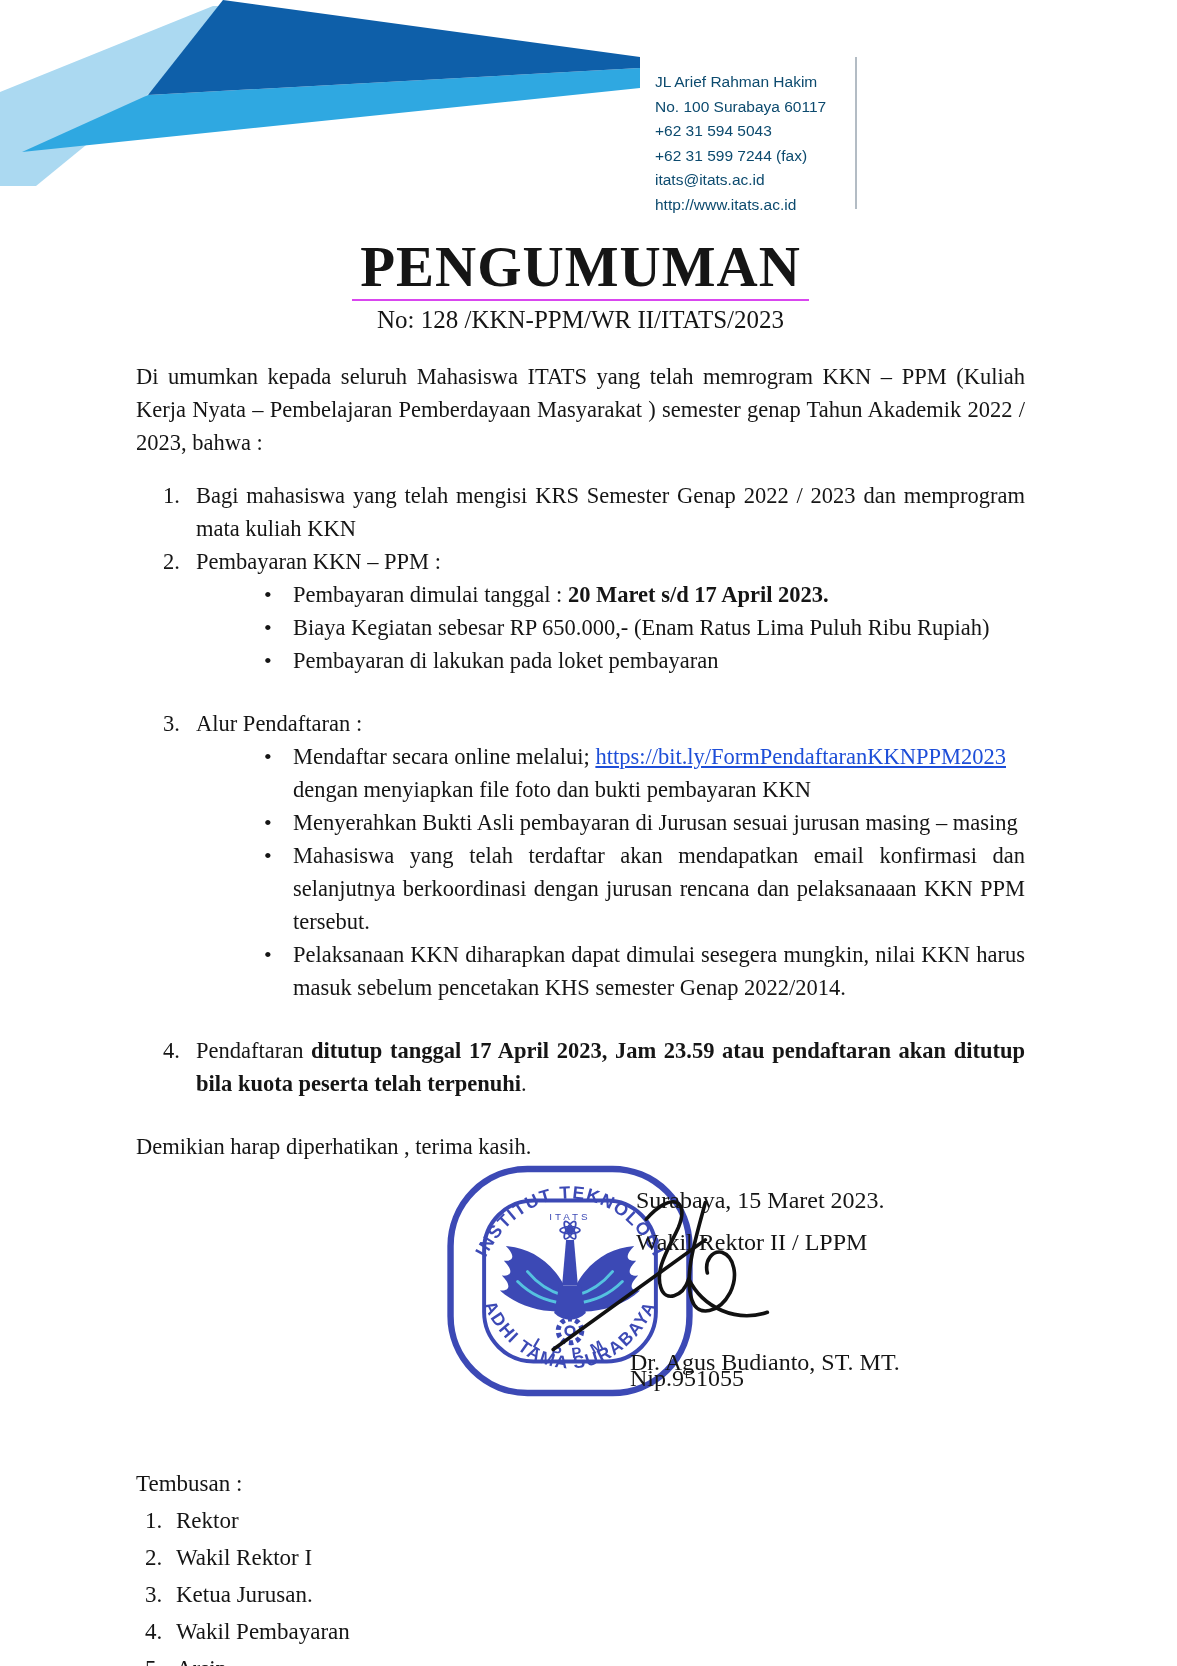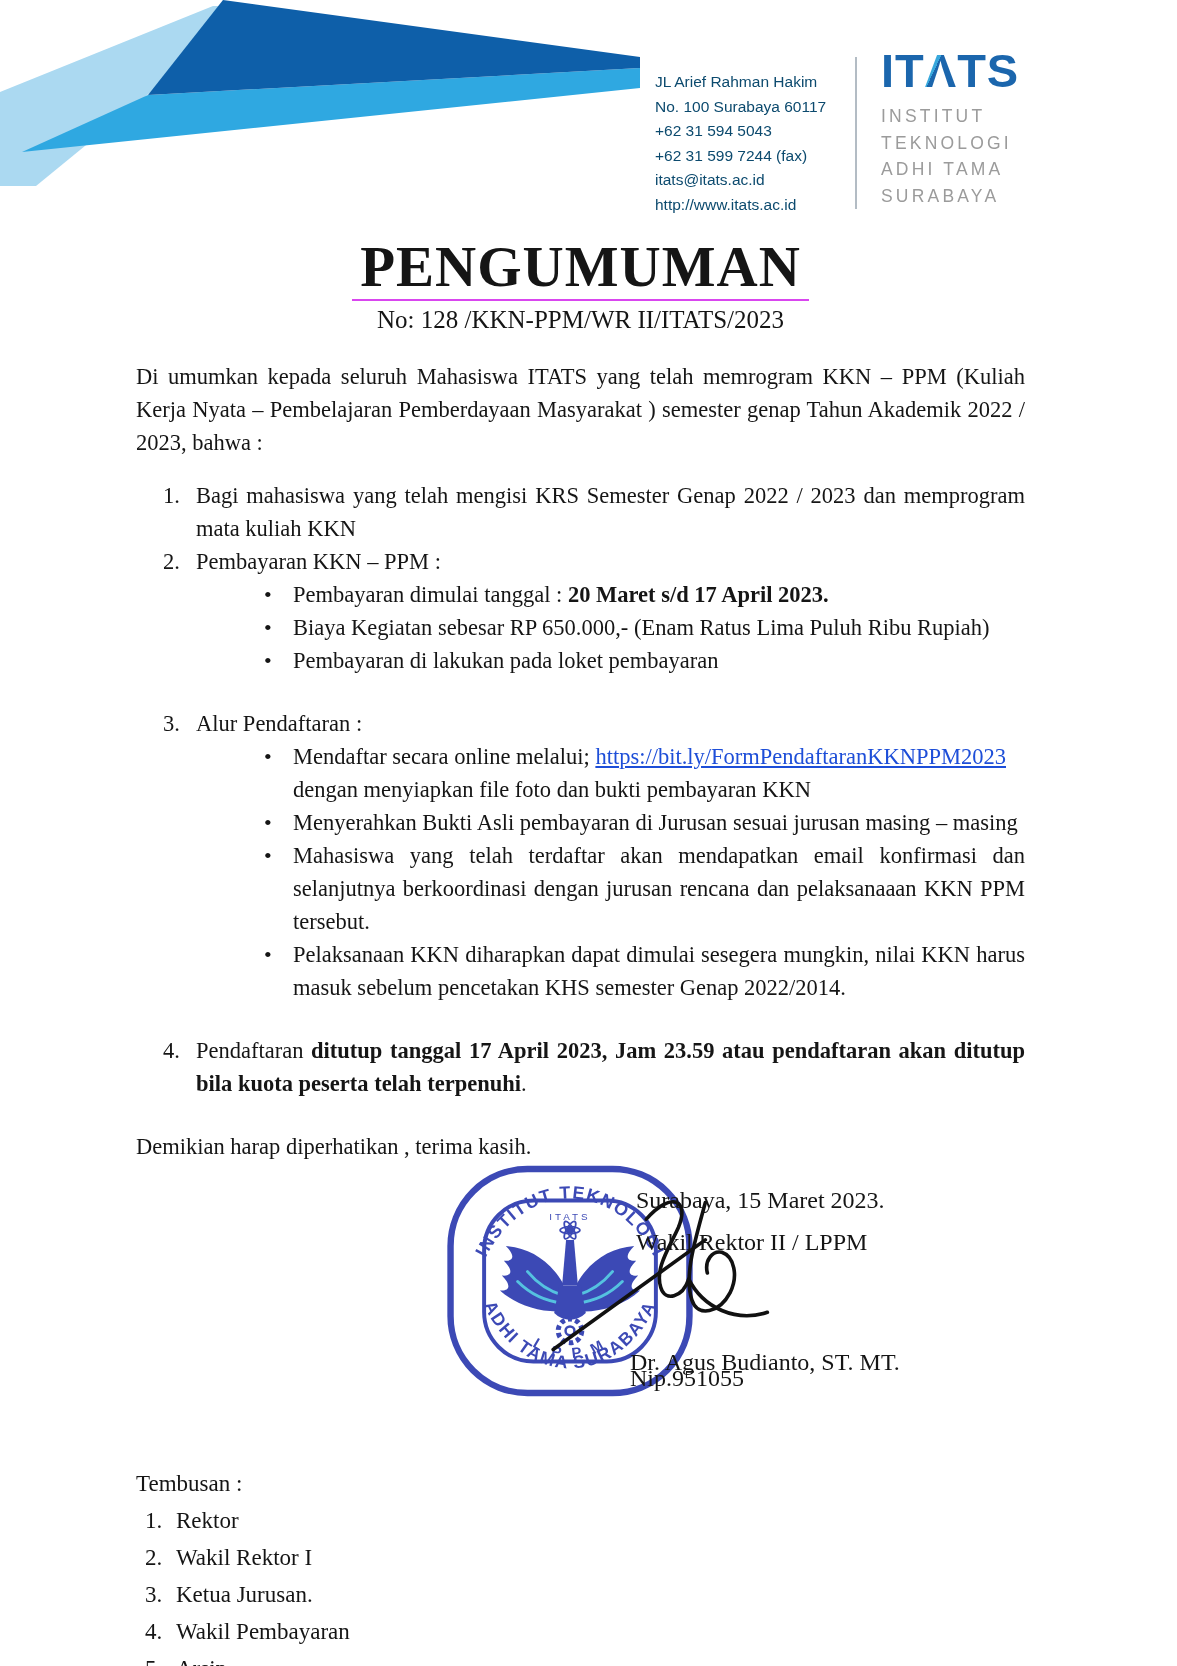--- a/index.html
+++ b/index.html
@@ -78,29 +78,20 @@
     <div>JL Arief Rahman Hakim</div>
     <div>No. 100 Surabaya 60117</div>
     <div>+62 31 594 5043</div>
     <div>+62 31 599 7244 (fax)</div>
     <div>itats@itats.ac.id</div>
     <div>http://www.itats.ac.id</div>
   </div>
 
   <div class="hdr-divider"></div>
 
-  <div class="logo-block">
-    <div class="logo-word"><span>IT</span><span class="lam">Λ</span><span>TS</span></div>
-    <div class="logo-sub">
-      <div>INSTITUT</div>
-      <div>TEKNOLOGI</div>
-      <div>ADHI TAMA</div>
-      <div>SURABAYA</div>
-    </div>
-  </div>
 
   <div class="content">
 
     <div class="title-wrap">
       <h1 class="doc-title">PENGUMUMAN</h1>
     </div>
     <div class="doc-number">No: 128 /KKN-PPM/WR II/ITATS/2023</div>
 
     <p class="para">Di umumkan kepada seluruh Mahasiswa ITATS yang telah memrogram KKN – PPM (Kuliah Kerja Nyata – Pembelajaran Pemberdayaan  Masyarakat ) semester genap  Tahun  Akademik 2022 / 2023, bahwa  :</p>
 

